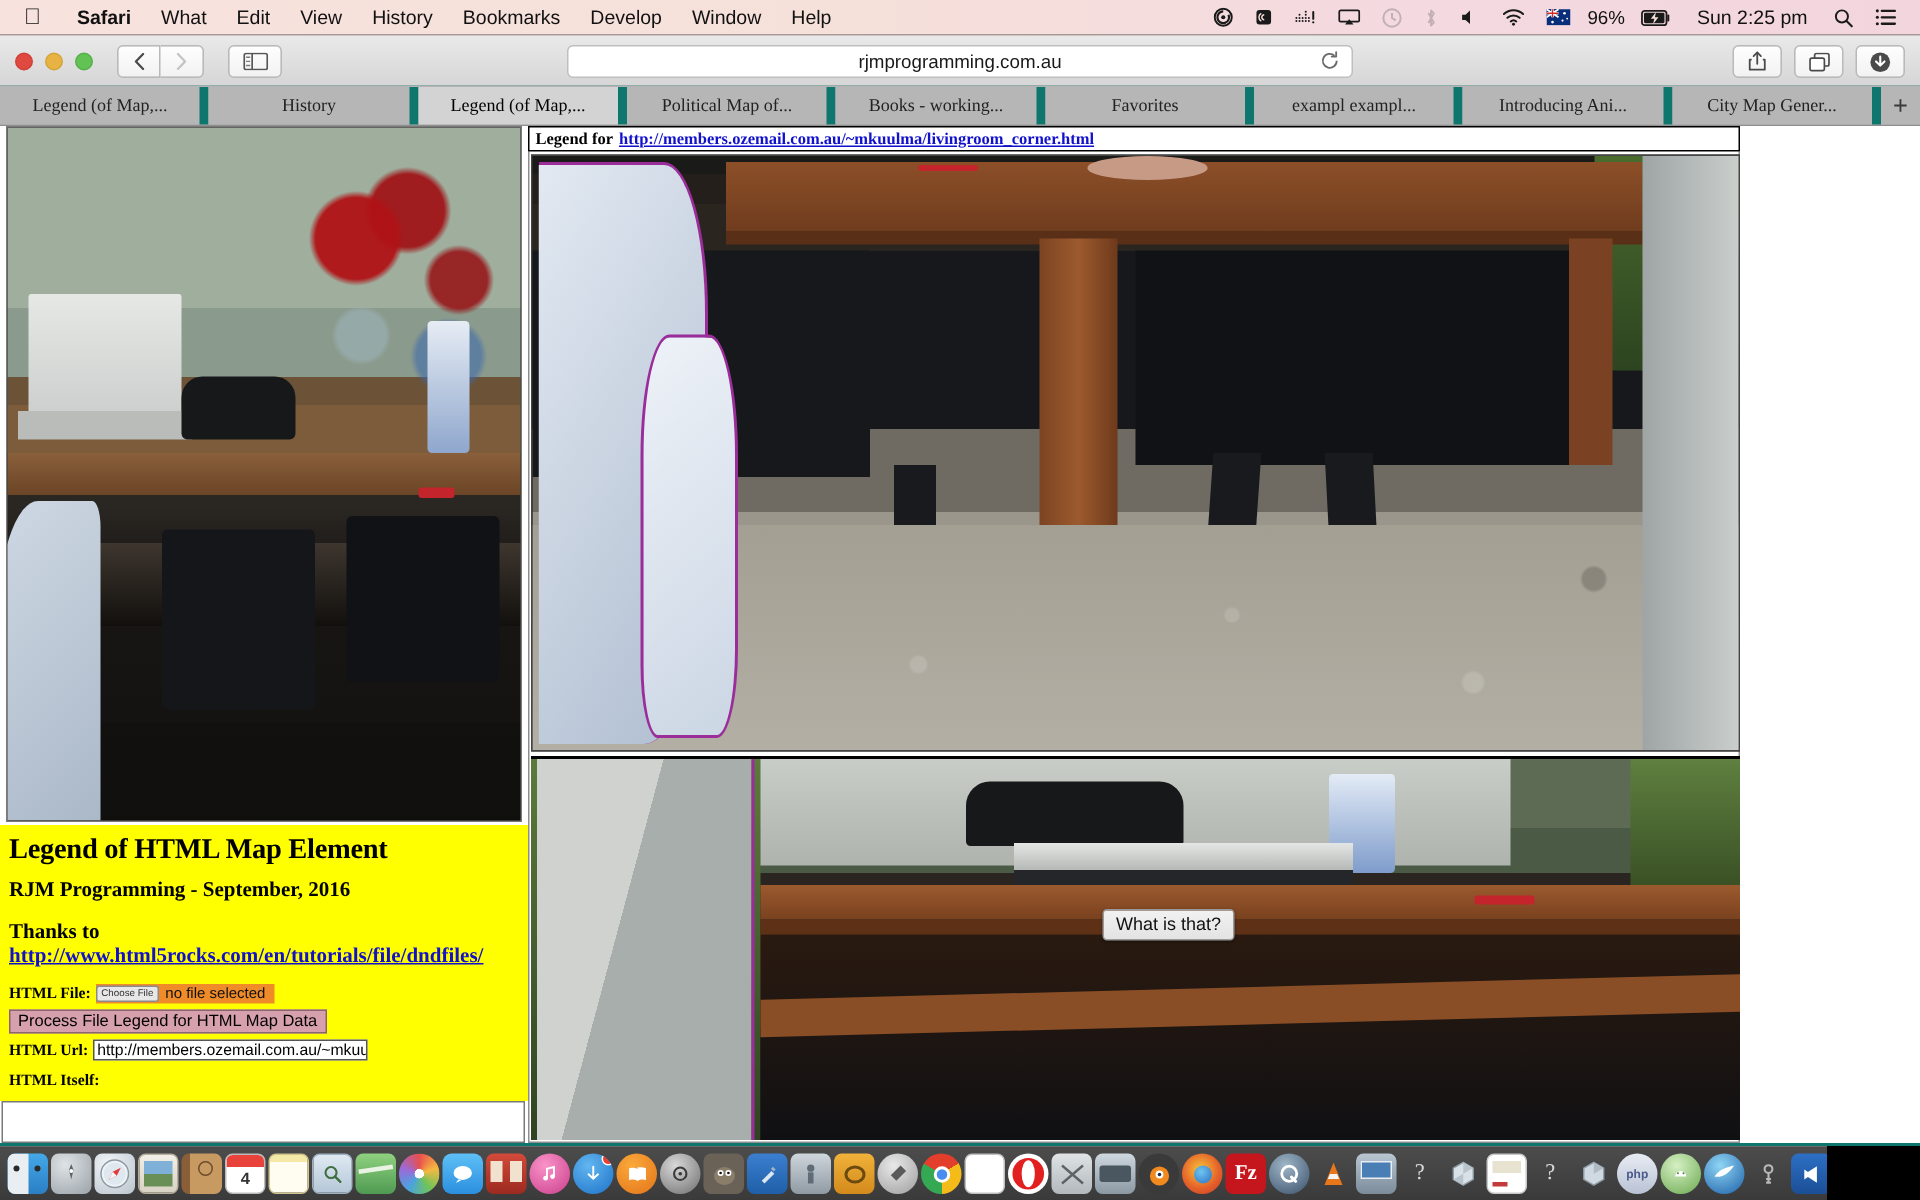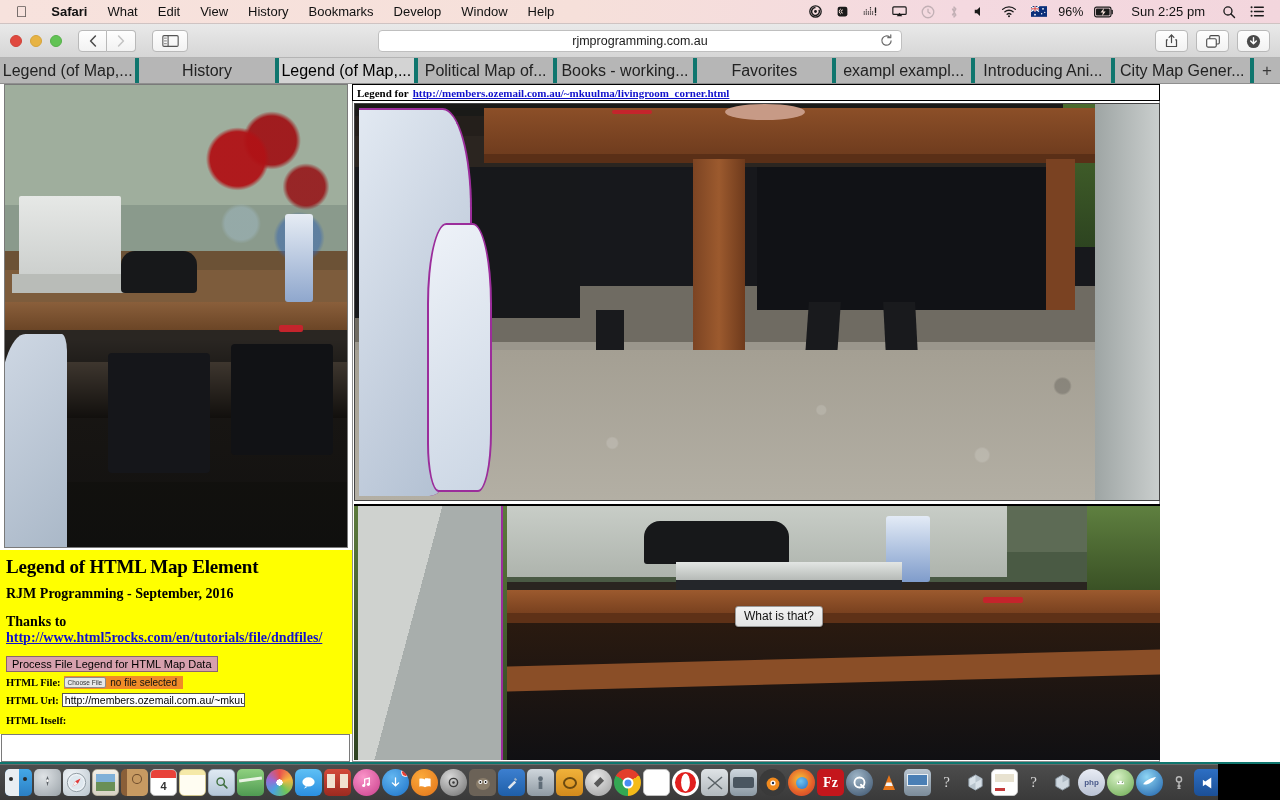--- a/index.html
+++ b/index.html
@@ -72,25 +72,25 @@
   
   .tabbar {
     height: 26px; width: 1280px;
     background: #b6b6b6;
     display: flex; align-items: stretch;
     border-bottom: 1px solid #8f8f8f;
   }
   .tab {
     flex: 1 1 0; min-width: 0;
     display: flex; align-items: center; justify-content: center;
-    font-size: 16px; color: #222;
-    border-right: 4px solid #0f766e;
+    font-size: 12px; color: #222;
+    border-right: 6px solid #0f766e;
     background: #b6b6b6;
     padding: 0 6px;
-    white-space: nowrap; overflow: hidden;
+    white-space: nowrap; overflow: hidden; font-family: Liberation Serif, serif;
   }
   .tab.active { background: #d3d3d3; color: #000; }
   .tab-add {
     flex: 0 0 26px; display: flex; align-items: center; justify-content: center;
     font-size: 17px; color: #3a3a3a; background: #b6b6b6;
   }
 
   
   .page {
     position: relative; width: 1280px; height: 678px;
@@ -458,29 +458,29 @@
 
           <div class="yellowpanel">
             <div class="yp-h1">Legend of HTML Map Element</div>
             <div class="yp-h3">RJM Programming - September, 2016</div>
             <div class="yp-thanks">
               <span>Thanks to</span>
               <a href="#">http://www.html5rocks.com/en/tutorials/file/dndfiles/</a>
             </div>
 
             <div class="yp-row">
-              <span class="procbtn">Process File Legend for HTML Map Data</span>
-            </div>
-
-            <div class="yp-row">
               <span>HTML File:</span>
               <span class="filewrap">
                 <span class="choosefile">Choose File</span>
                 <span class="nofile">no file selected</span>
               </span>
+            </div>
+
+            <div class="yp-row">
+              <span class="procbtn">Process File Legend for HTML Map Data</span>
             </div>
 
             <div class="yp-row">
               <span>HTML Url:</span>
               <span class="urlinput" placeholder="">http://members.ozemail.com.au/~mkuulma/livingroom_corner.h</span>
             </div>
 
             <div class="yp-itself">HTML Itself:</div>
           </div>
 

